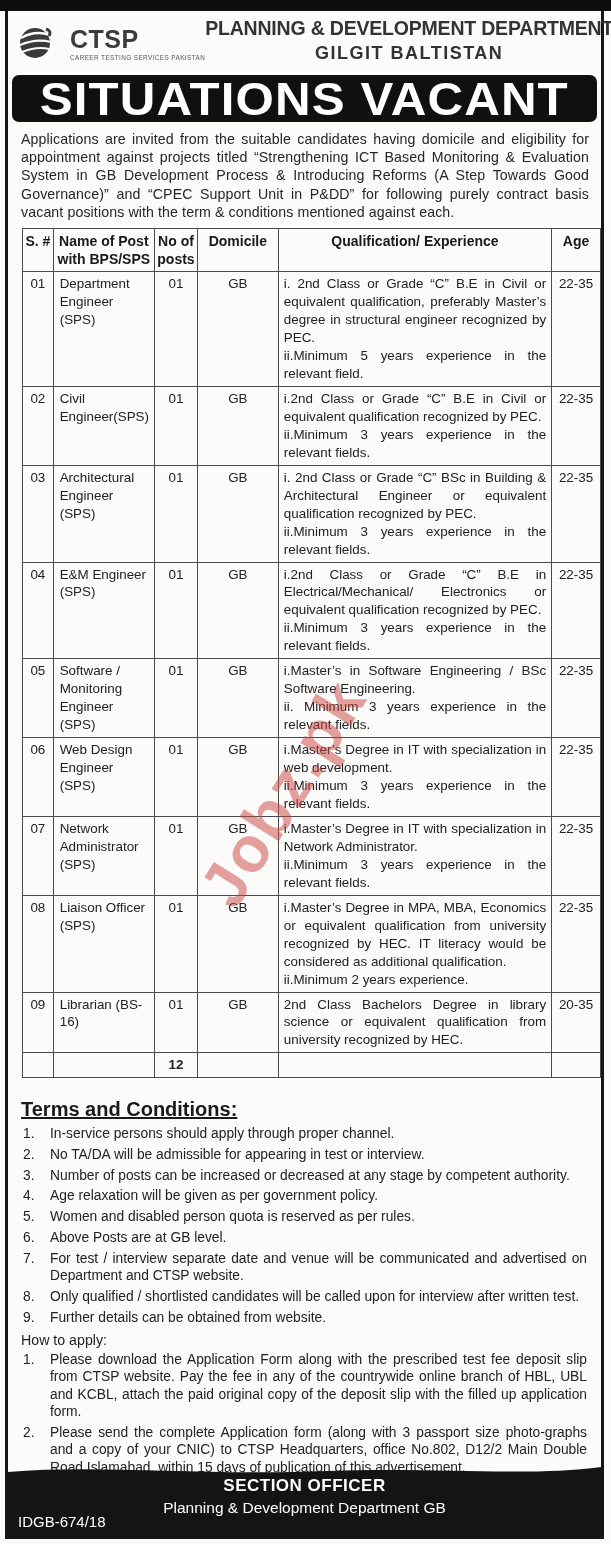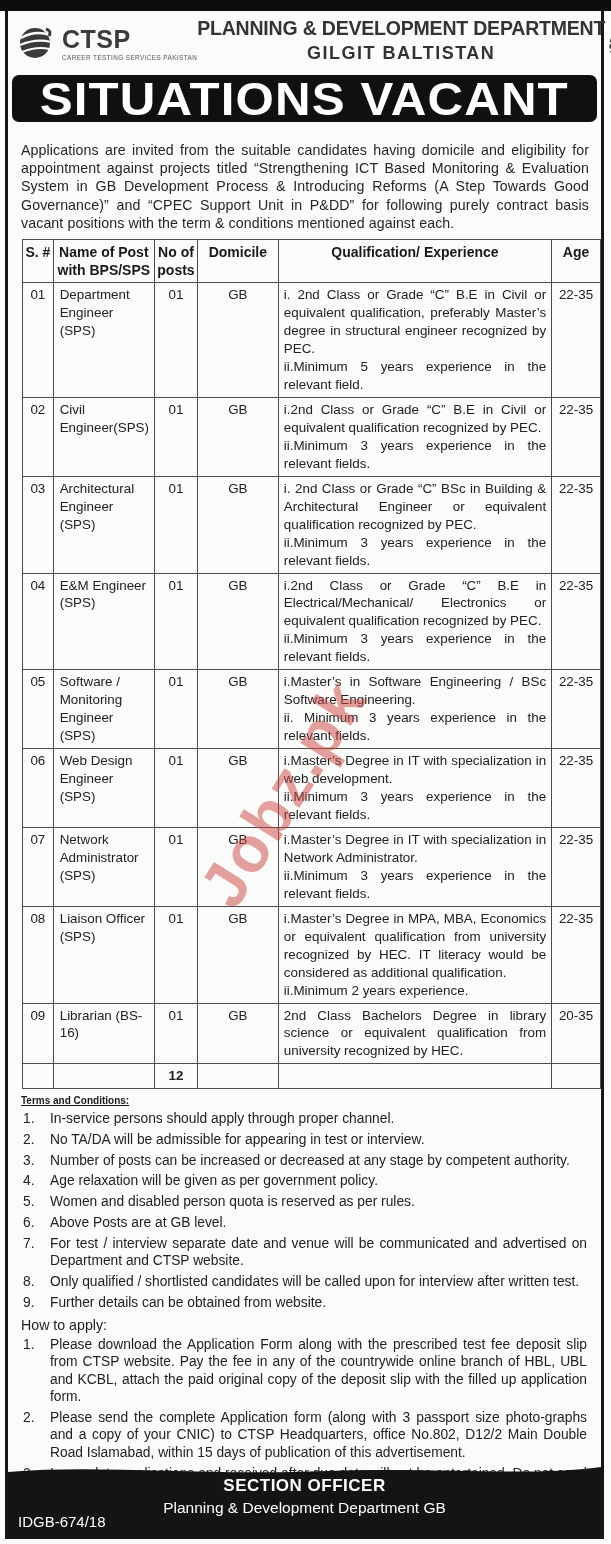--- a/index.html
+++ b/index.html
@@ -10,56 +10,56 @@
     background:#fbfbfa; overflow:hidden; color:#1e1e1e;
   }
   .topbar { position:absolute; top:0; left:0; width:611px; height:11px; background:#0d0d0d; }
   .frame {
     position:absolute; top:11px; left:5px; width:599px; bottom:5px;
     border-left:3px solid #161616; border-right:3px solid #161616;
     background:#fbfbfa;
   }
   
   .hdr { position:relative; height:62px; padding:4px 6px 0 8px; display:flex; align-items:flex-start; }
-  .logo { display:flex; align-items:flex-start; gap:8px; margin-top:8px; }
+  .logo { display:flex; align-items:flex-start; gap:16px; margin-top:8px; }
   .logo-text { display:flex; flex-direction:column; margin-top:4px; }
   .logo-name { font-size:25px; font-weight:bold; color:#3c3c3c; letter-spacing:0.5px; line-height:1; }
   .logo-tag { font-size:6.4px; color:#555; letter-spacing:0.4px; margin-top:2px; white-space:nowrap; }
   .titles { flex:1; text-align:center; margin-top:2px; }
   .dept { font-size:19.5px; font-weight:bold; color:#333; letter-spacing:-0.2px; white-space:nowrap; }
   .region { font-size:18px; font-weight:bold; color:#333; letter-spacing:1.5px; margin-top:3px; }
   .emblem { margin-top:2px; }
   
   .banner {
     margin:2px 4px 0 4px; background:#101010; border-radius:7px;
     height:47px; display:flex; align-items:center; justify-content:center;
   }
   .banner span {
     color:#fff; font-weight:bold; font-size:44px; letter-spacing:1px;
     transform:scale(1.12,1.06); transform-origin:center; white-space:nowrap; line-height:1;
   }
   
   .intro {
-    padding:19px 12px 4px 13px; font-size:14.2px; line-height:1.28;
+    padding:8px 12px 4px 13px; font-size:14.2px; line-height:1.28;
     text-align:justify; color:#262626; letter-spacing:0.1px;
   }
   
   table { border-collapse:collapse; margin:3px 0 0 14px; table-layout:fixed; background:#fbfbfa; }
   th, td { border:1.4px solid #4b4b4b; vertical-align:top; font-size:13.4px; }
   th { font-size:14px; padding:3px 2px; line-height:1.3; color:#191919; }
   td { padding:3px 5px; line-height:1.34; color:#222; }
   .c-sno { width:31px; } .c-post { width:90px; } .c-no { width:43px; }
   .c-dom { width:82px; } .c-qual { width:282px; } .c-age { width:50px; }
   td.t-center { text-align:center; }
   td.t-post { padding-left:6px; }
   .qline { text-align:justify; }
   .total-cell { font-weight:bold; text-align:center; }
   
   .terms-title {
-    margin:6px 0 2px 13px; font-size:10px; font-weight:bold;
+    margin:20px 0 2px 13px; font-size:20px; font-weight:bold;
     text-decoration:underline; color:#1a1a1a;
   }
   .li-row { display:flex; padding:0 14px 0 15px; margin-top:3.5px; }
   .li-num { width:27px; flex:none; font-size:13.8px; line-height:1.26; color:#222; }
   .li-text { flex:1; font-size:13.8px; line-height:1.26; text-align:justify; color:#222; }
   .apply-title { margin:5px 0 1px 13px; font-size:14.2px; color:#1f1f1f; }
   
   .watermark {
     position:absolute; left:208px; top:852px; z-index:5;
     font-size:64px; font-weight:bold; opacity:0.5;

